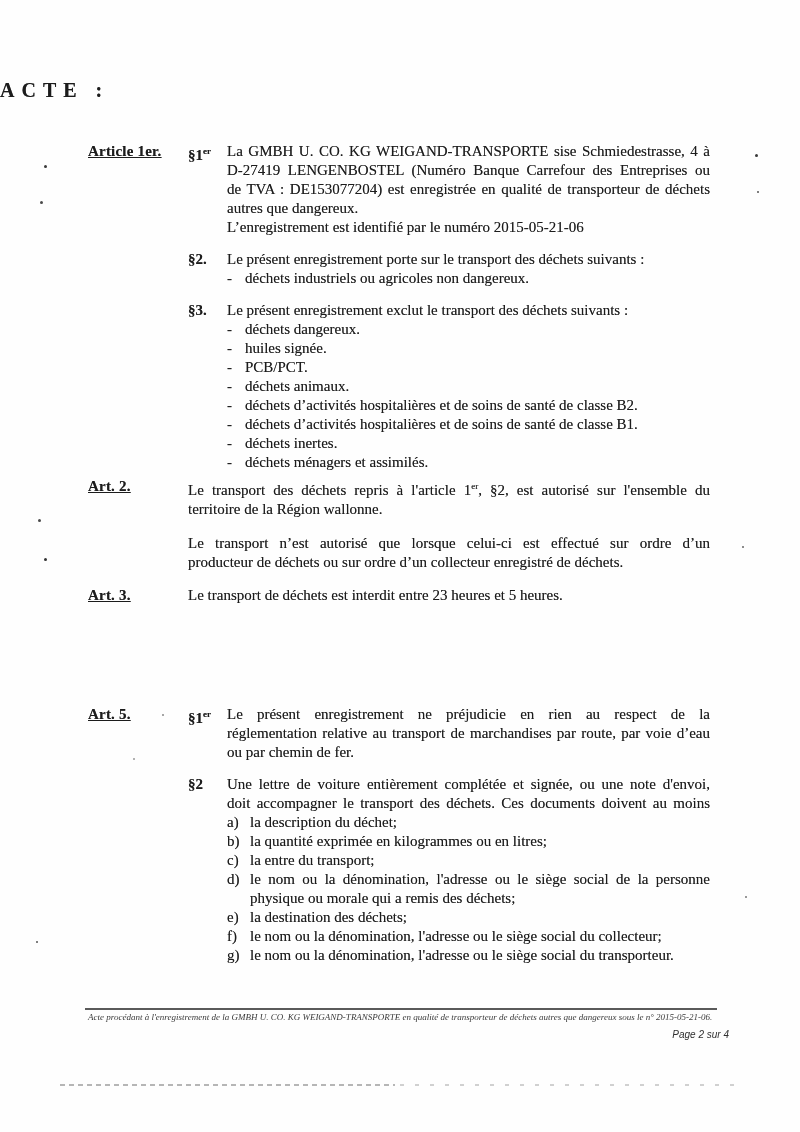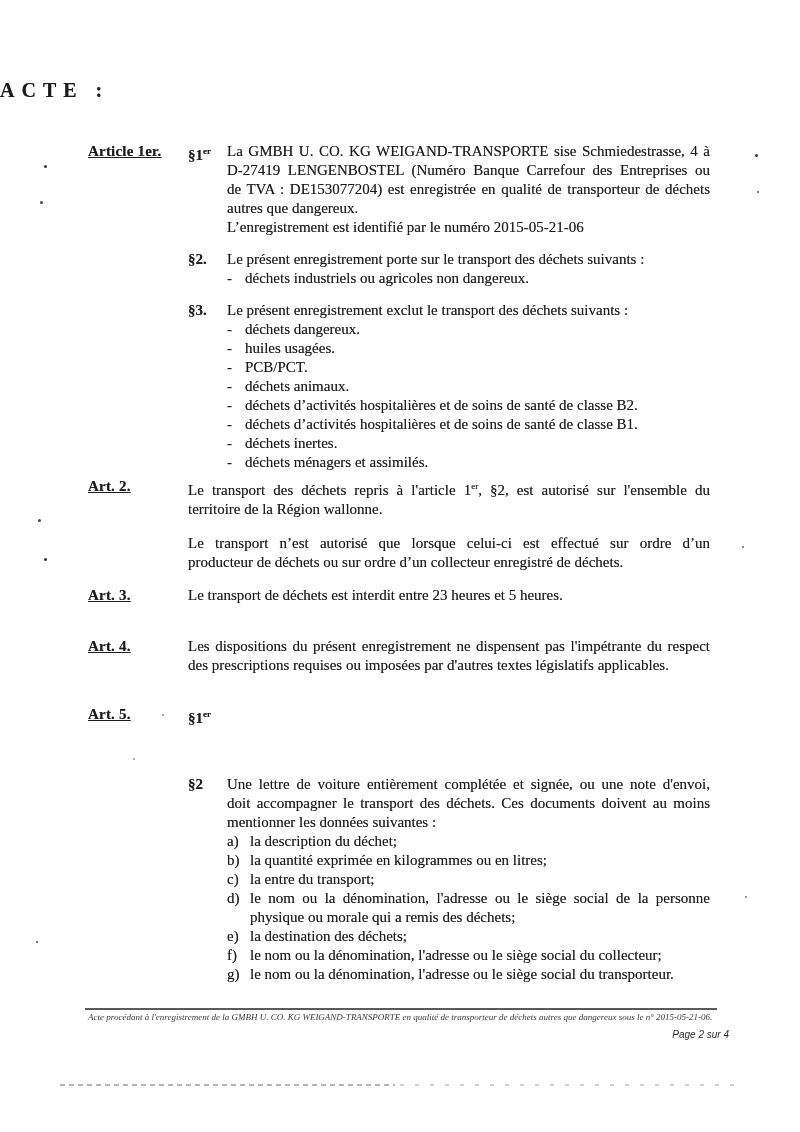--- a/index.html
+++ b/index.html
@@ -105,21 +105,21 @@
   <div class="block lbl188" style="top:301px;">
     <div class="marker">§3.</div>
     <div class="b483">
       <div class="lastline">Le présent enregistrement exclut le transport des déchets suivants :</div>
       <div class="bitem">
           <div class="bdash">-</div>
           <div class="btext">déchets dangereux.</div>
         </div>
       <div class="bitem">
           <div class="bdash">-</div>
-          <div class="btext">huiles usagées.</div>
+          <div class="btext">huiles signée.</div>
         </div>
       <div class="bitem">
           <div class="bdash">-</div>
           <div class="btext">PCB/PCT.</div>
         </div>
       <div class="bitem">
           <div class="bdash">-</div>
           <div class="btext">déchets animaux.</div>
         </div>
       <div class="bitem">
@@ -156,39 +156,36 @@
     </div>
   </div>
 
   <div class="block lbl88" style="top:586px;">
     <div class="label">Art. 3.</div>
     <div class="b522">
       <div class="lastline">Le transport de déchets est interdit entre 23 heures et 5 heures.</div>
     </div>
   </div>
 
-  <div class="block lbl88" style="top:637px;">
-    <div class="label">Art. 4.</div>
-    <div class="b522">
-      <div class="jline">Les dispositions du présent enregistrement ne dispensent pas l'impétrante du respect</div>
-      <div class="lastline">des prescriptions requises ou imposées par d'autres textes législatifs applicables.</div>
-    </div>
-  </div>
 
   <div class="block lbl88" style="top:705px;">
     <div class="label">Art. 5.</div>
     <div class="marker"><span>§1</span><sup>er</sup></div>
+    <div class="b483">
+      <div class="jline">Le présent enregistrement ne préjudicie en rien au respect de la</div>
+      <div class="jline">réglementation relative au transport de marchandises par route, par voie d’eau</div>
+      <div class="lastline">ou par chemin de fer.</div>
+    </div>
   </div>
 
   <div class="block lbl188" style="top:775px;">
     <div class="marker">§2</div>
     <div class="b483">
       <div class="jline">Une lettre de voiture entièrement complétée et signée, ou une note d'envoi,</div>
       <div class="jline">doit accompagner le transport des déchets. Ces documents doivent au moins</div>
-      <div class="lastline">mentionner les données suivantes :</div>
 
       <div class="litem">
         <div class="lkey">a)</div>
         <div class="ltext lastline">la description du déchet;</div>
       </div>
       <div class="litem">
         <div class="lkey">b)</div>
         <div class="ltext lastline">la quantité exprimée en kilogrammes ou en litres;</div>
       </div>
       <div class="litem">

